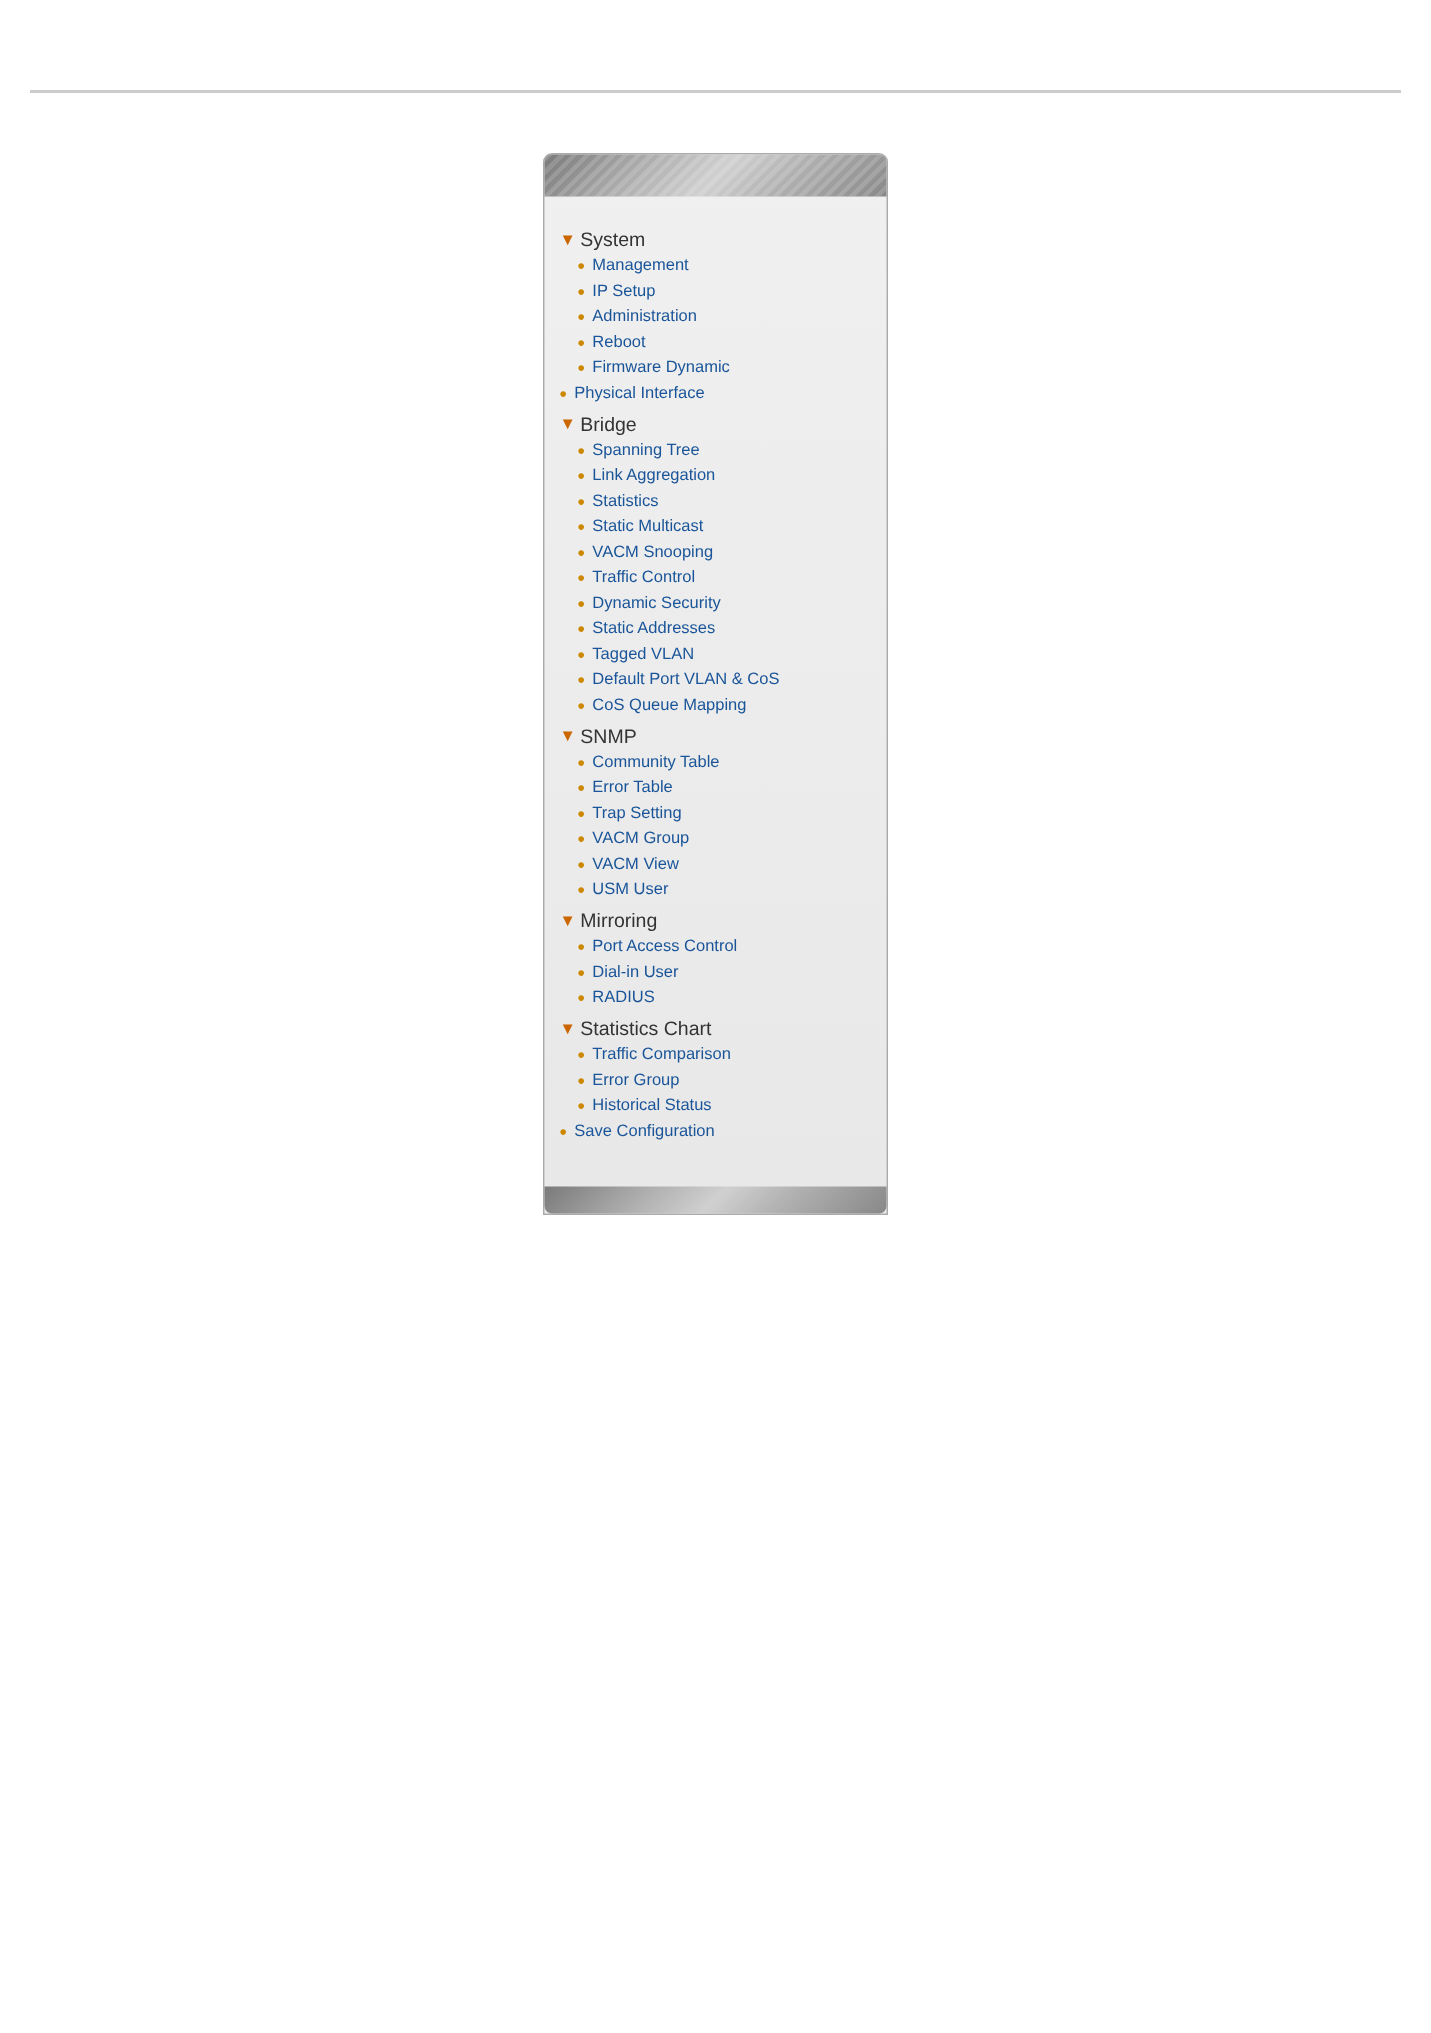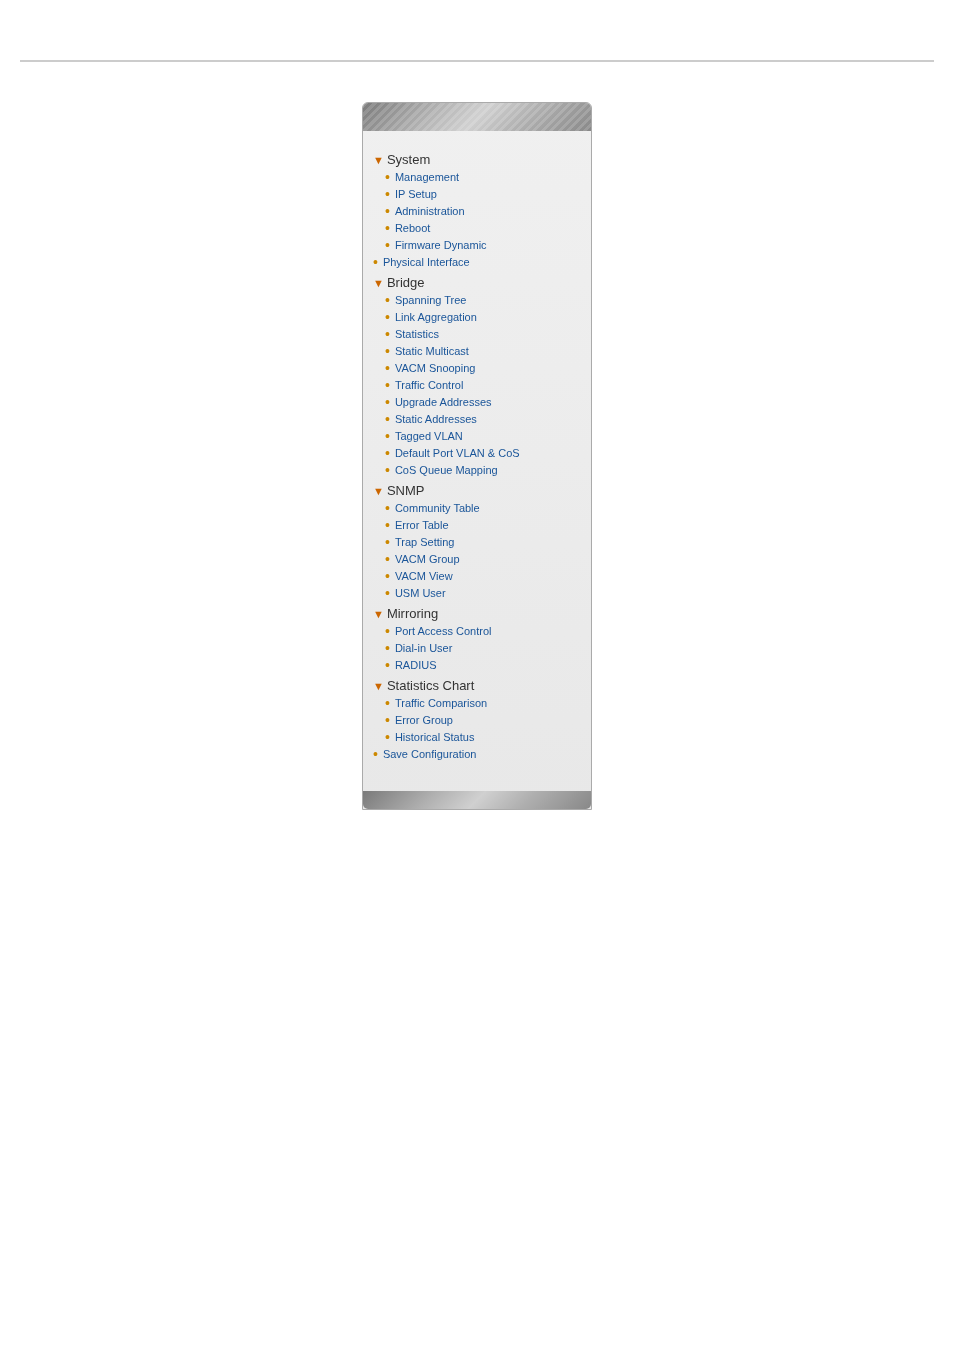--- a/index.html
+++ b/index.html
@@ -174,21 +174,21 @@
       <div class="nav-item">
         <span class="bullet">•</span>
         <span class="nav-item-label">VACM Snooping</span>
       </div>
       <div class="nav-item">
         <span class="bullet">•</span>
         <span class="nav-item-label">Traffic Control</span>
       </div>
       <div class="nav-item">
         <span class="bullet">•</span>
-        <span class="nav-item-label">Upgrade Addresses</span>
+        <span class="nav-item-label">Dynamic Security</span>
       </div>
       <div class="nav-item">
         <span class="bullet">•</span>
         <span class="nav-item-label">Static Addresses</span>
       </div>
       <div class="nav-item">
         <span class="bullet">•</span>
         <span class="nav-item-label">Tagged VLAN</span>
       </div>
       <div class="nav-item">

